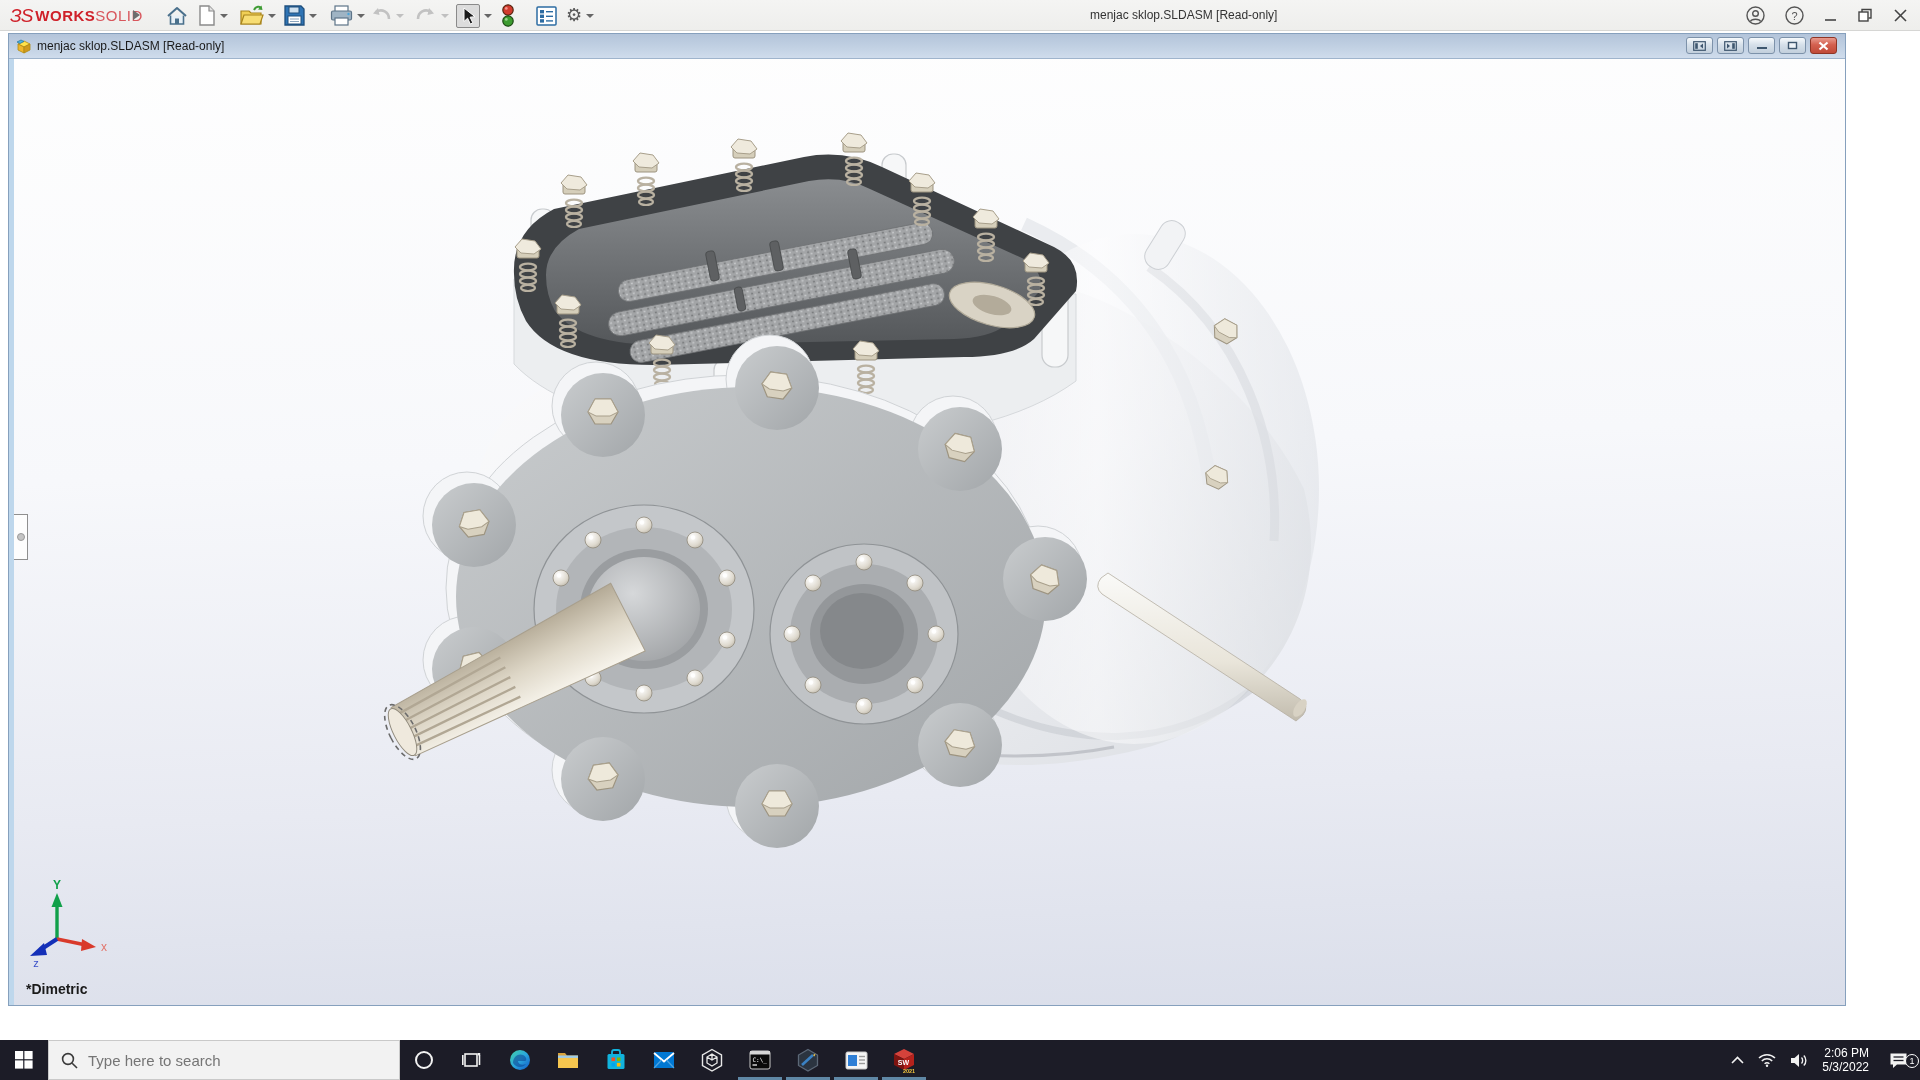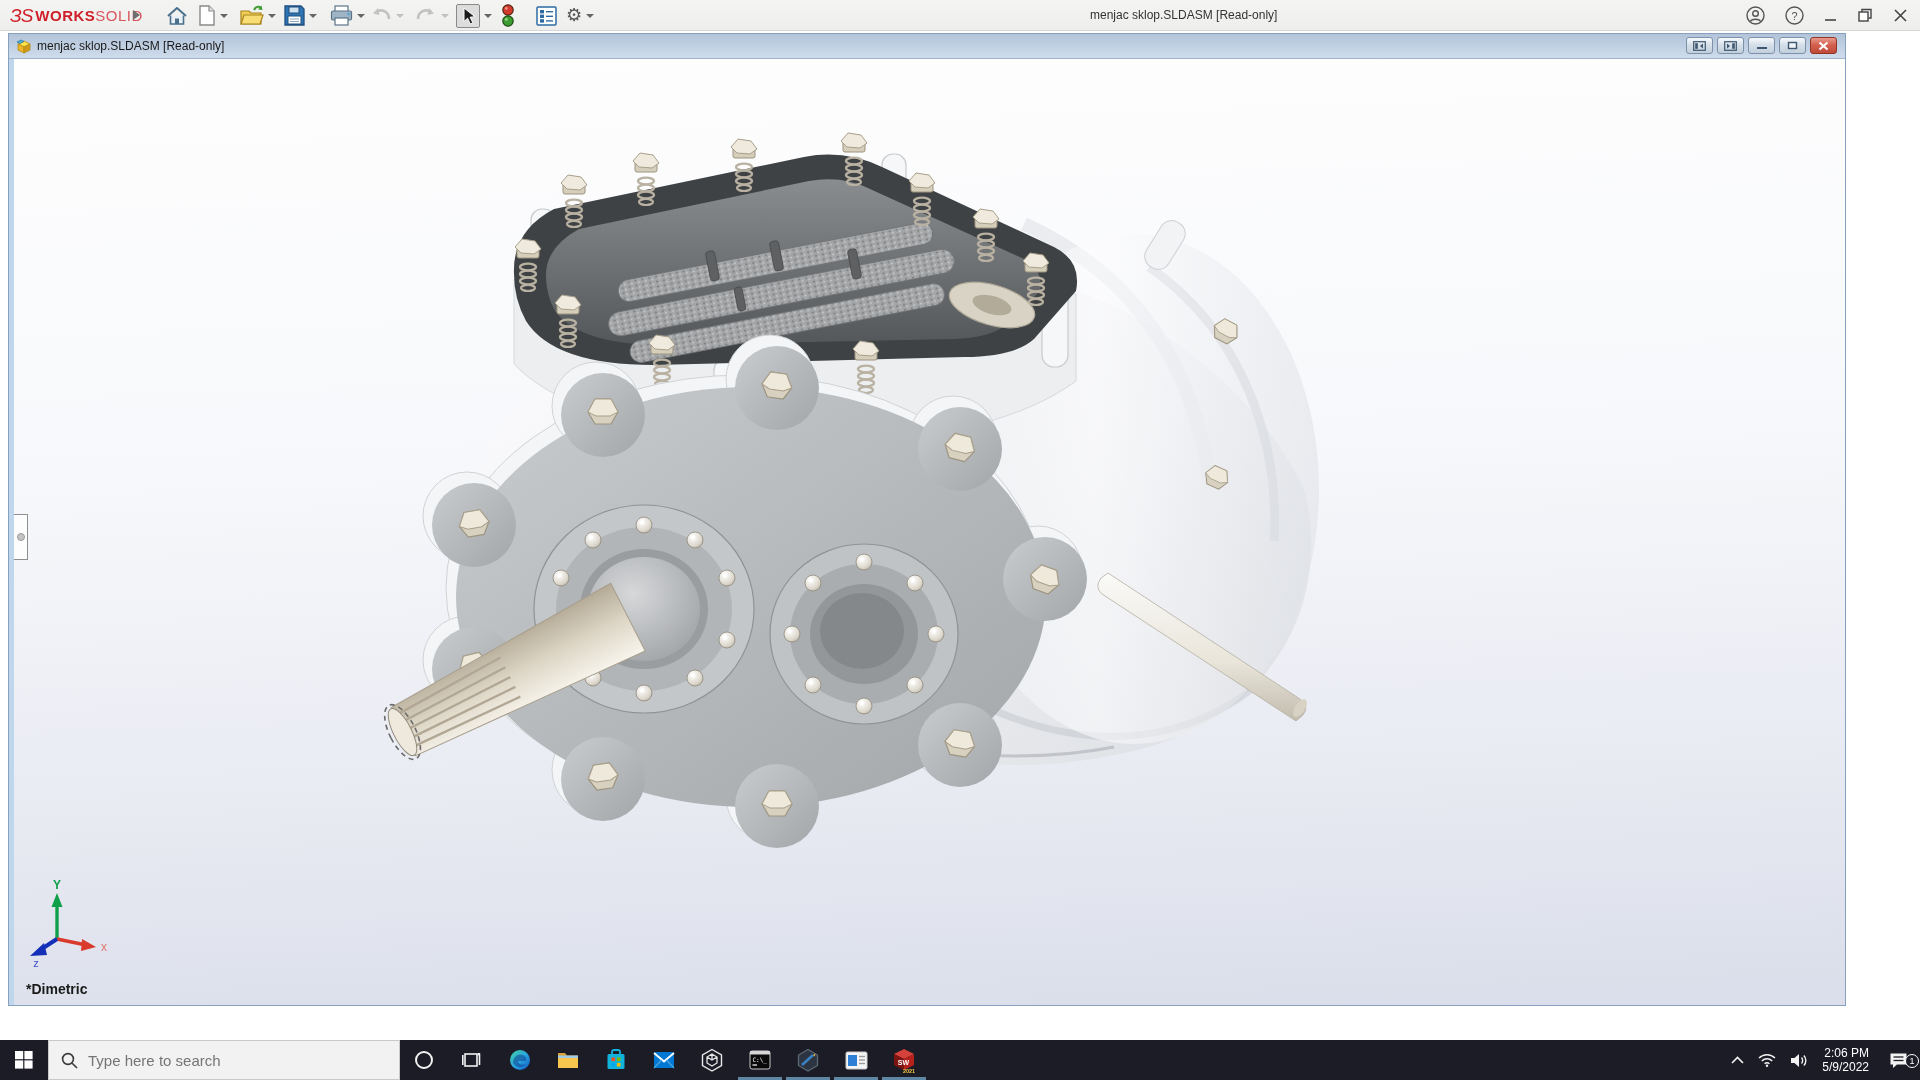--- a/index.html
+++ b/index.html
@@ -588,21 +588,21 @@
     <div class="tray-item">
       <svg width="18" height="15" viewBox="0 0 18 15">
         <polygon points="1,5 4.5,5 9,1 9,14 4.5,10 1,10" fill="#f2f2f2"></polygon>
         <path d="M11.5 4.5 C13 6 13 9 11.5 10.5" fill="none" stroke="#f2f2f2" stroke-width="1.4"></path>
         <path d="M13.8 2.5 C16.5 5 16.5 10 13.8 12.5" fill="none" stroke="#f2f2f2" stroke-width="1.4"></path>
       </svg>
     </div>
     <div class="tray-item clock">
       <div>
         <div>2:06 PM</div>
-        <div>5/9/2022</div>
+        <div>5/3/2022</div>
       </div>
     </div>
     <div class="tray-item" style="width:44px">
       <svg width="19" height="17" viewBox="0 0 19 17">
         <path d="M1.5 1.5 H17.5 V12.5 H8 L4 16 V12.5 H1.5 Z" fill="#f2f2f2"></path>
         <line x1="4.5" y1="5" x2="14.5" y2="5" stroke="#1c1c27" stroke-width="1.3"></line>
         <line x1="4.5" y1="8.5" x2="14.5" y2="8.5" stroke="#1c1c27" stroke-width="1.3"></line>
       </svg>
       <div class="badge">1</div>
     </div>

